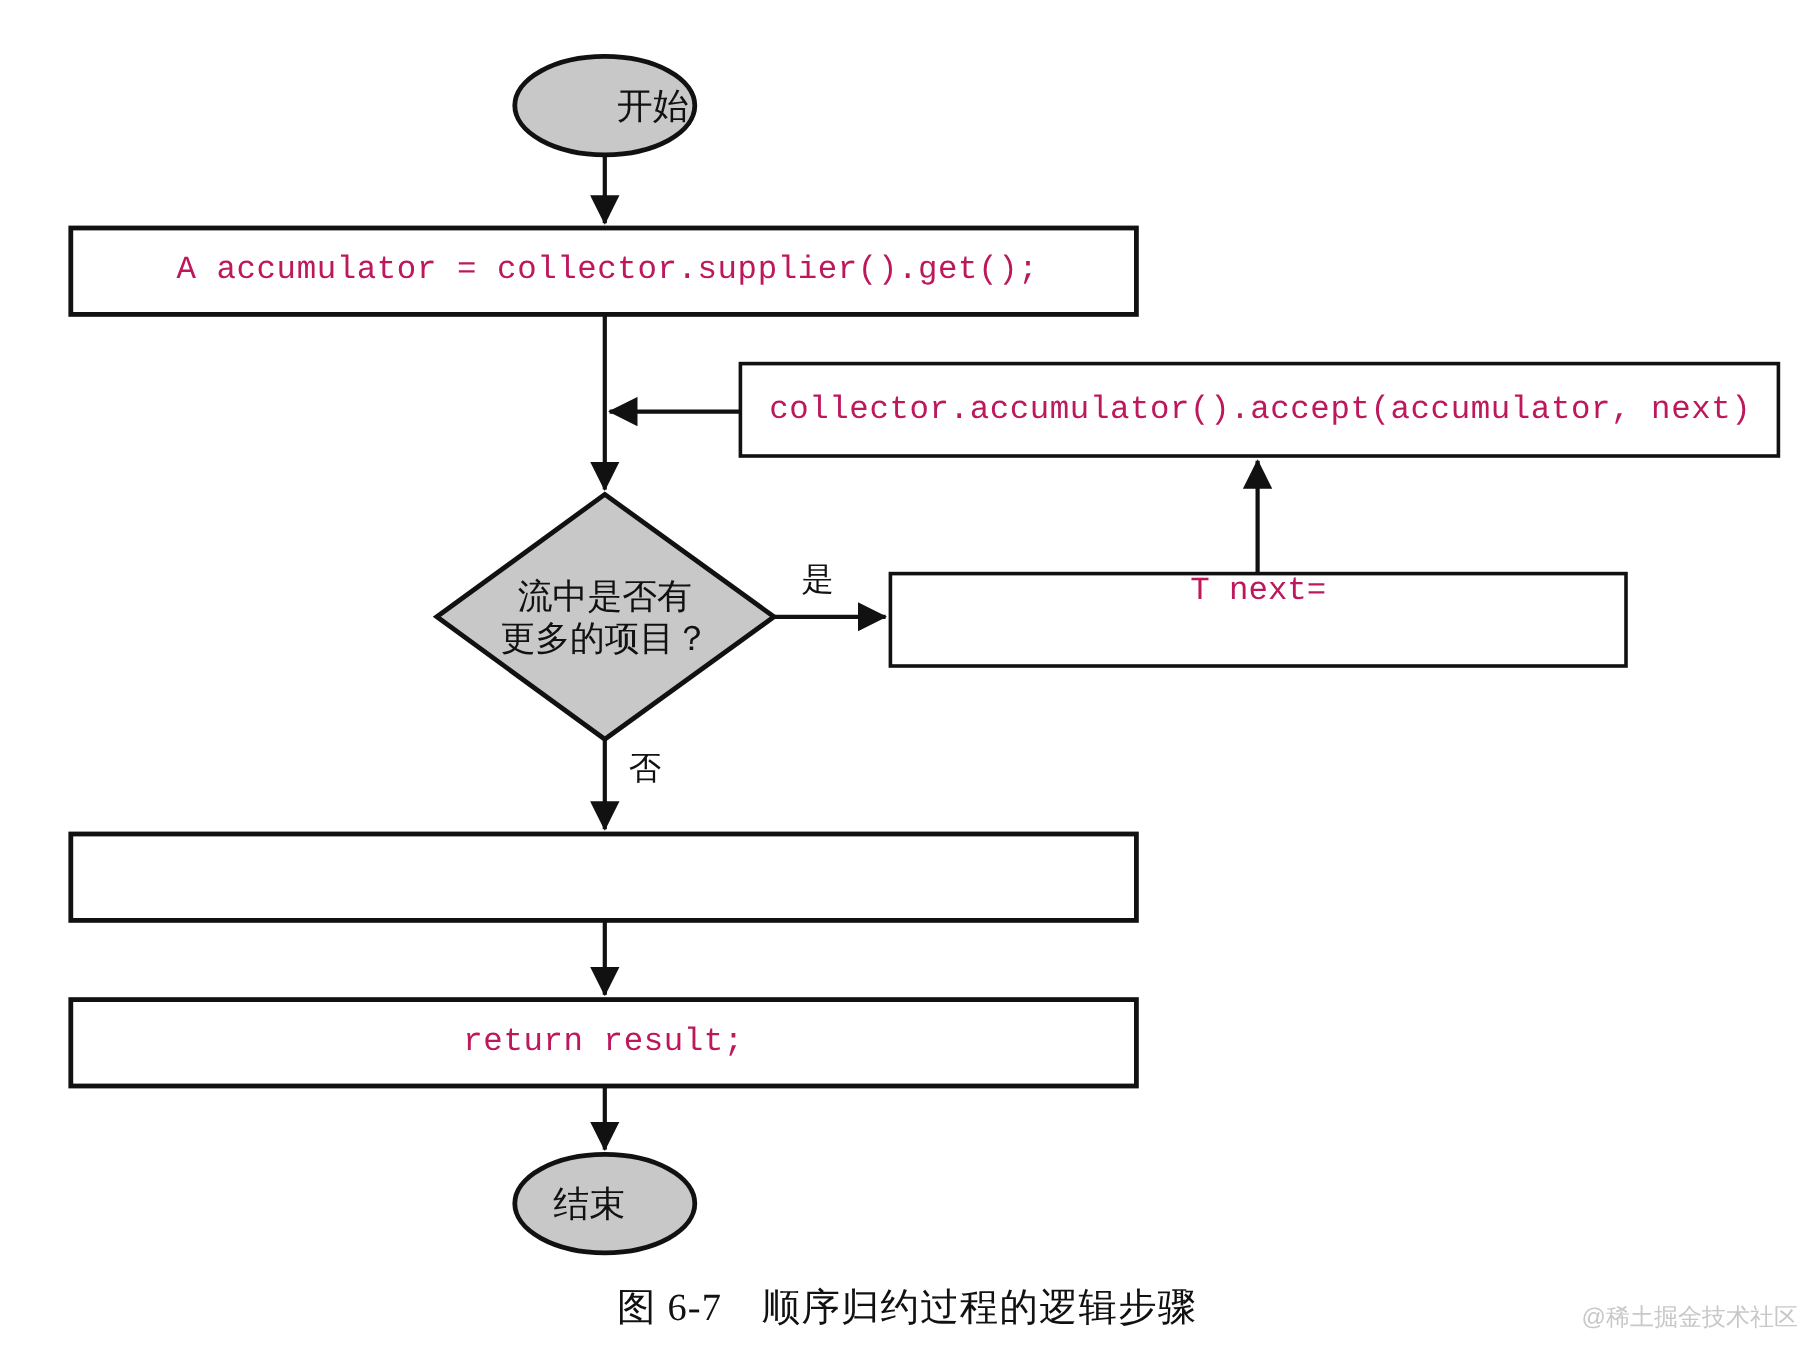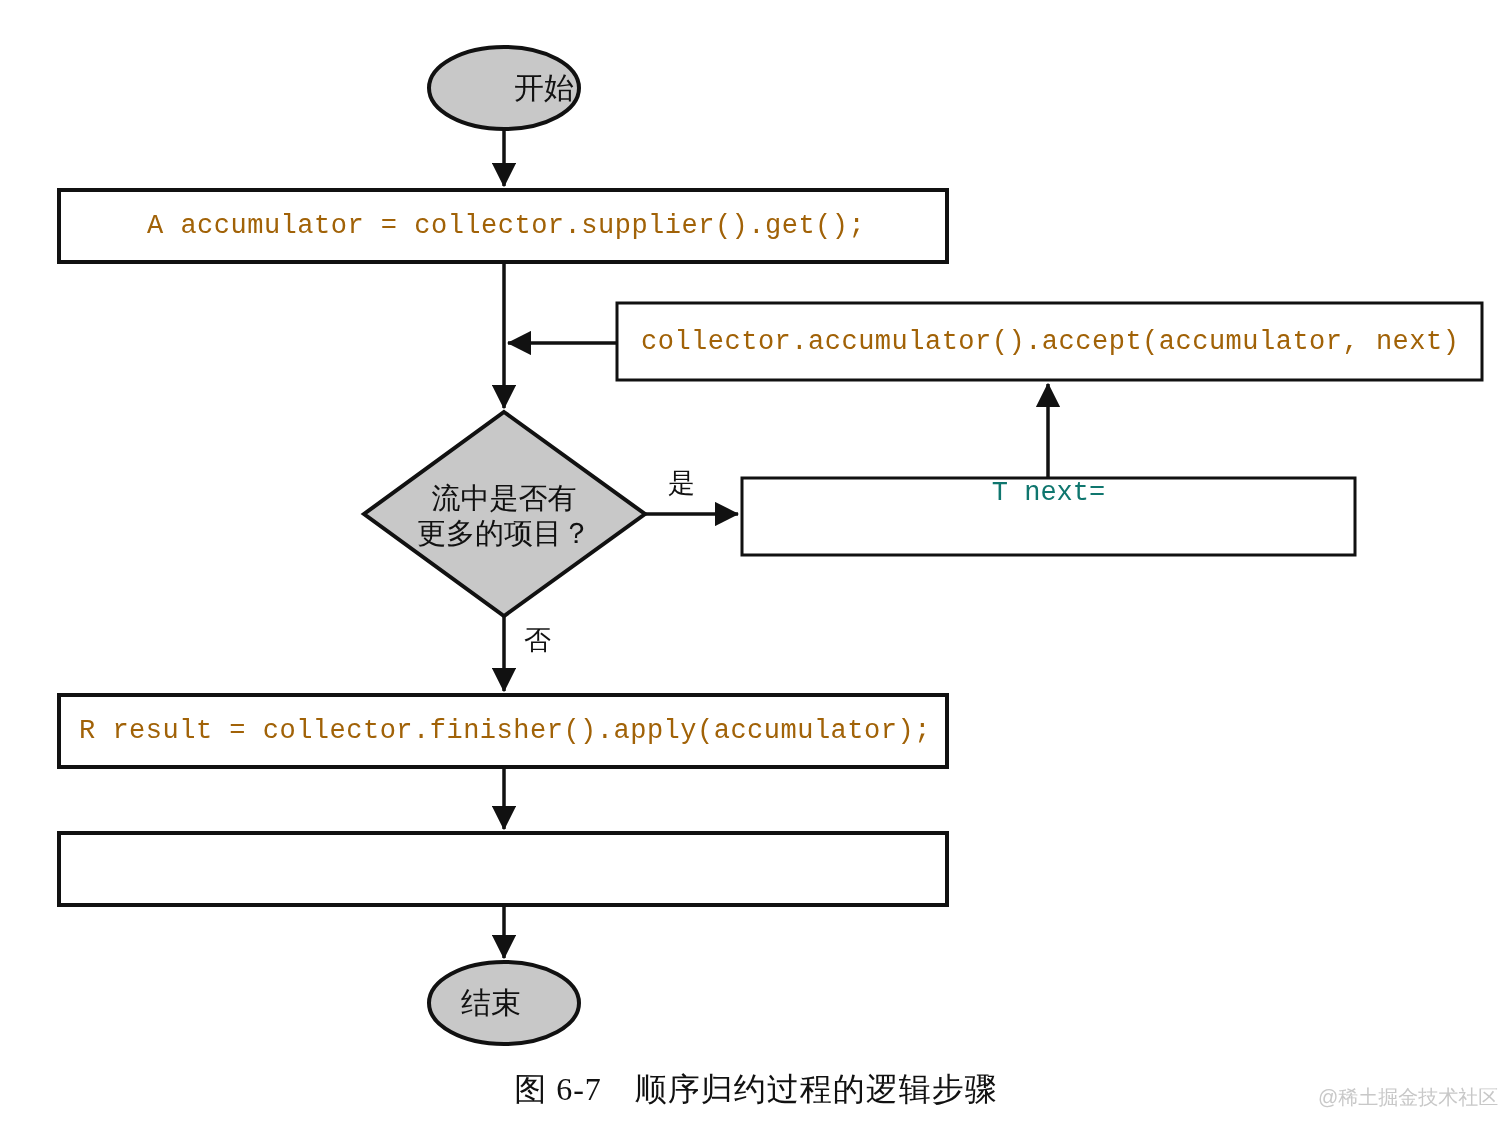--- a/index.html
+++ b/index.html
@@ -24,27 +24,27 @@
     width: 1512px;
     height: 1140px;
   }
   .node-label {
     position: absolute;
     display: flex;
     align-items: center;
     justify-content: center;
     text-align: center;
     pointer-events: none;
-    color: #0f766e;
+    color: #be185d;
   }
   .mono {
     font-family: "Liberation Mono", "DejaVu Sans Mono", monospace;
     font-size: 27px;
     letter-spacing: 0.5px;
-    color: #a16207;
+    color: #be185d;
   }
   .cjk {
     font-family: "Liberation Serif", "DejaVu Serif", serif;
     color: #111111;
   }
   .terminator-text {
     font-size: 30px;
   }
   .decision-text {
     font-size: 29px;
@@ -142,22 +142,22 @@
     <span>更多的项目？</span>
   </div>
 
   <div class="node-label mono" style="left:617px; top:303px; width:865px; height:77px; justify-content:flex-start; padding-left:24px; box-sizing:border-box;">collector.accumulator().accept(accumulator, next)</div>
 
   <div class="node-label mixed-box-text" style="left:742px; top:478px; width:613px; height:77px;">
     <span class="seg-mono">T next</span>
     <span class="seg-mono"> = </span>
   </div>
 
-  <div class="node-label mono" style="left:59px; top:695px; width:888px; height:72px; justify-content:flex-start; padding-left:20px; box-sizing:border-box;">R result = collector.finisher().apply(accumulator);</div>
 
+  <div class="node-label mono" style="left:59px; top:833px; width:888px; height:72px;">return result;</div>
 
   <div class="node-label cjk terminator-text" style="left:429px; top:977px; width:124px; height:52px;">结束</div>
 
   <div class="edge-label" style="left:668px; top:465px;">是</div>
 
   <div class="edge-label" style="left:524px; top:622px;">否</div>
 
   <div class="caption" style="top:1068px;">图 6-7　顺序归约过程的逻辑步骤</div>
 
   <div class="watermark" style="left:1318px; top:1084px;">@稀土掘金技术社区</div>

